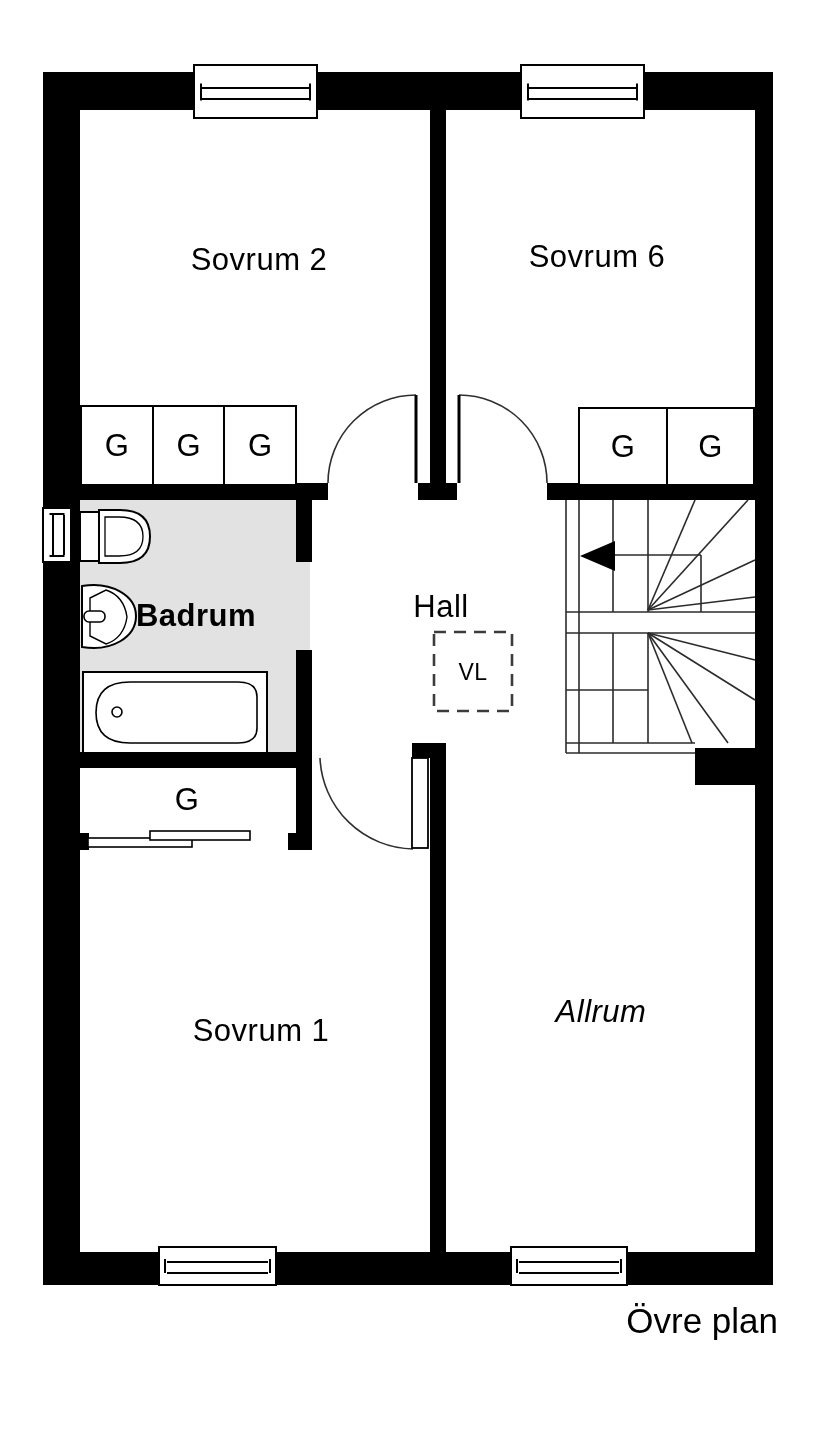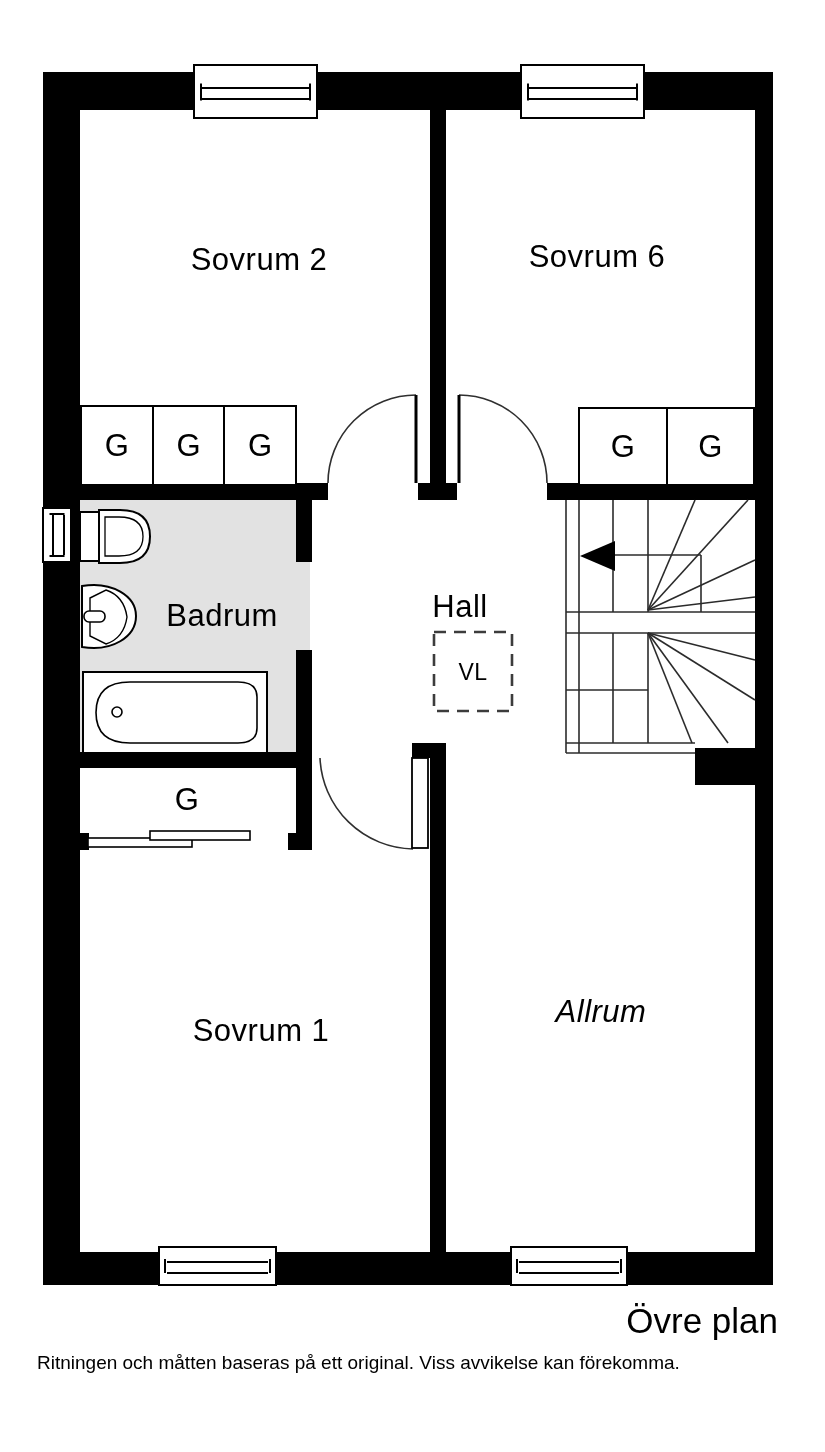--- a/index.html
+++ b/index.html
@@ -163,23 +163,22 @@
     <g fill="#fff" stroke="#000" stroke-width="1.6">
       <rect x="88" y="838" width="104" height="9"></rect>
       <rect x="150" y="831" width="100" height="9"></rect>
     </g>
 
     <rect x="434" y="632" width="78" height="79" fill="none" stroke="#3c3c3c" stroke-width="2.6" stroke-dasharray="12 8"></rect>
   </svg>
 
   <div class="room-label" style="left:259px;top:260px;">Sovrum 2</div>
   <div class="room-label" style="left:597px;top:257px;">Sovrum 6</div>
-  <div class="room-label" style="left:222px;top:616px;">Badrum</div>
-  <div class="room-label" style="left:441px;top:607px;margin-left:19px;">Hall</div>
+  <div class="room-label" style="left:196px;top:616px;font-weight:bold;">Badrum</div>
+  <div class="room-label" style="left:441px;top:607px;">Hall</div>
   <div class="room-label small-label" style="left:473px;top:672px;">VL</div>
   <div class="room-label" style="left:187px;top:800px;">G</div>
   <div class="room-label" style="left:261px;top:1031px;">Sovrum 1</div>
   <div class="room-label" style="left:601px;top:1012px;font-style:italic;">Allrum</div>
 
   <div class="title">Övre plan</div>
-  <div class="disclaimer">Ritningen och måtten baseras på ett original. Viss avvikelse kan förekomma.</div>
 
 </div>
 
 </body></html>

